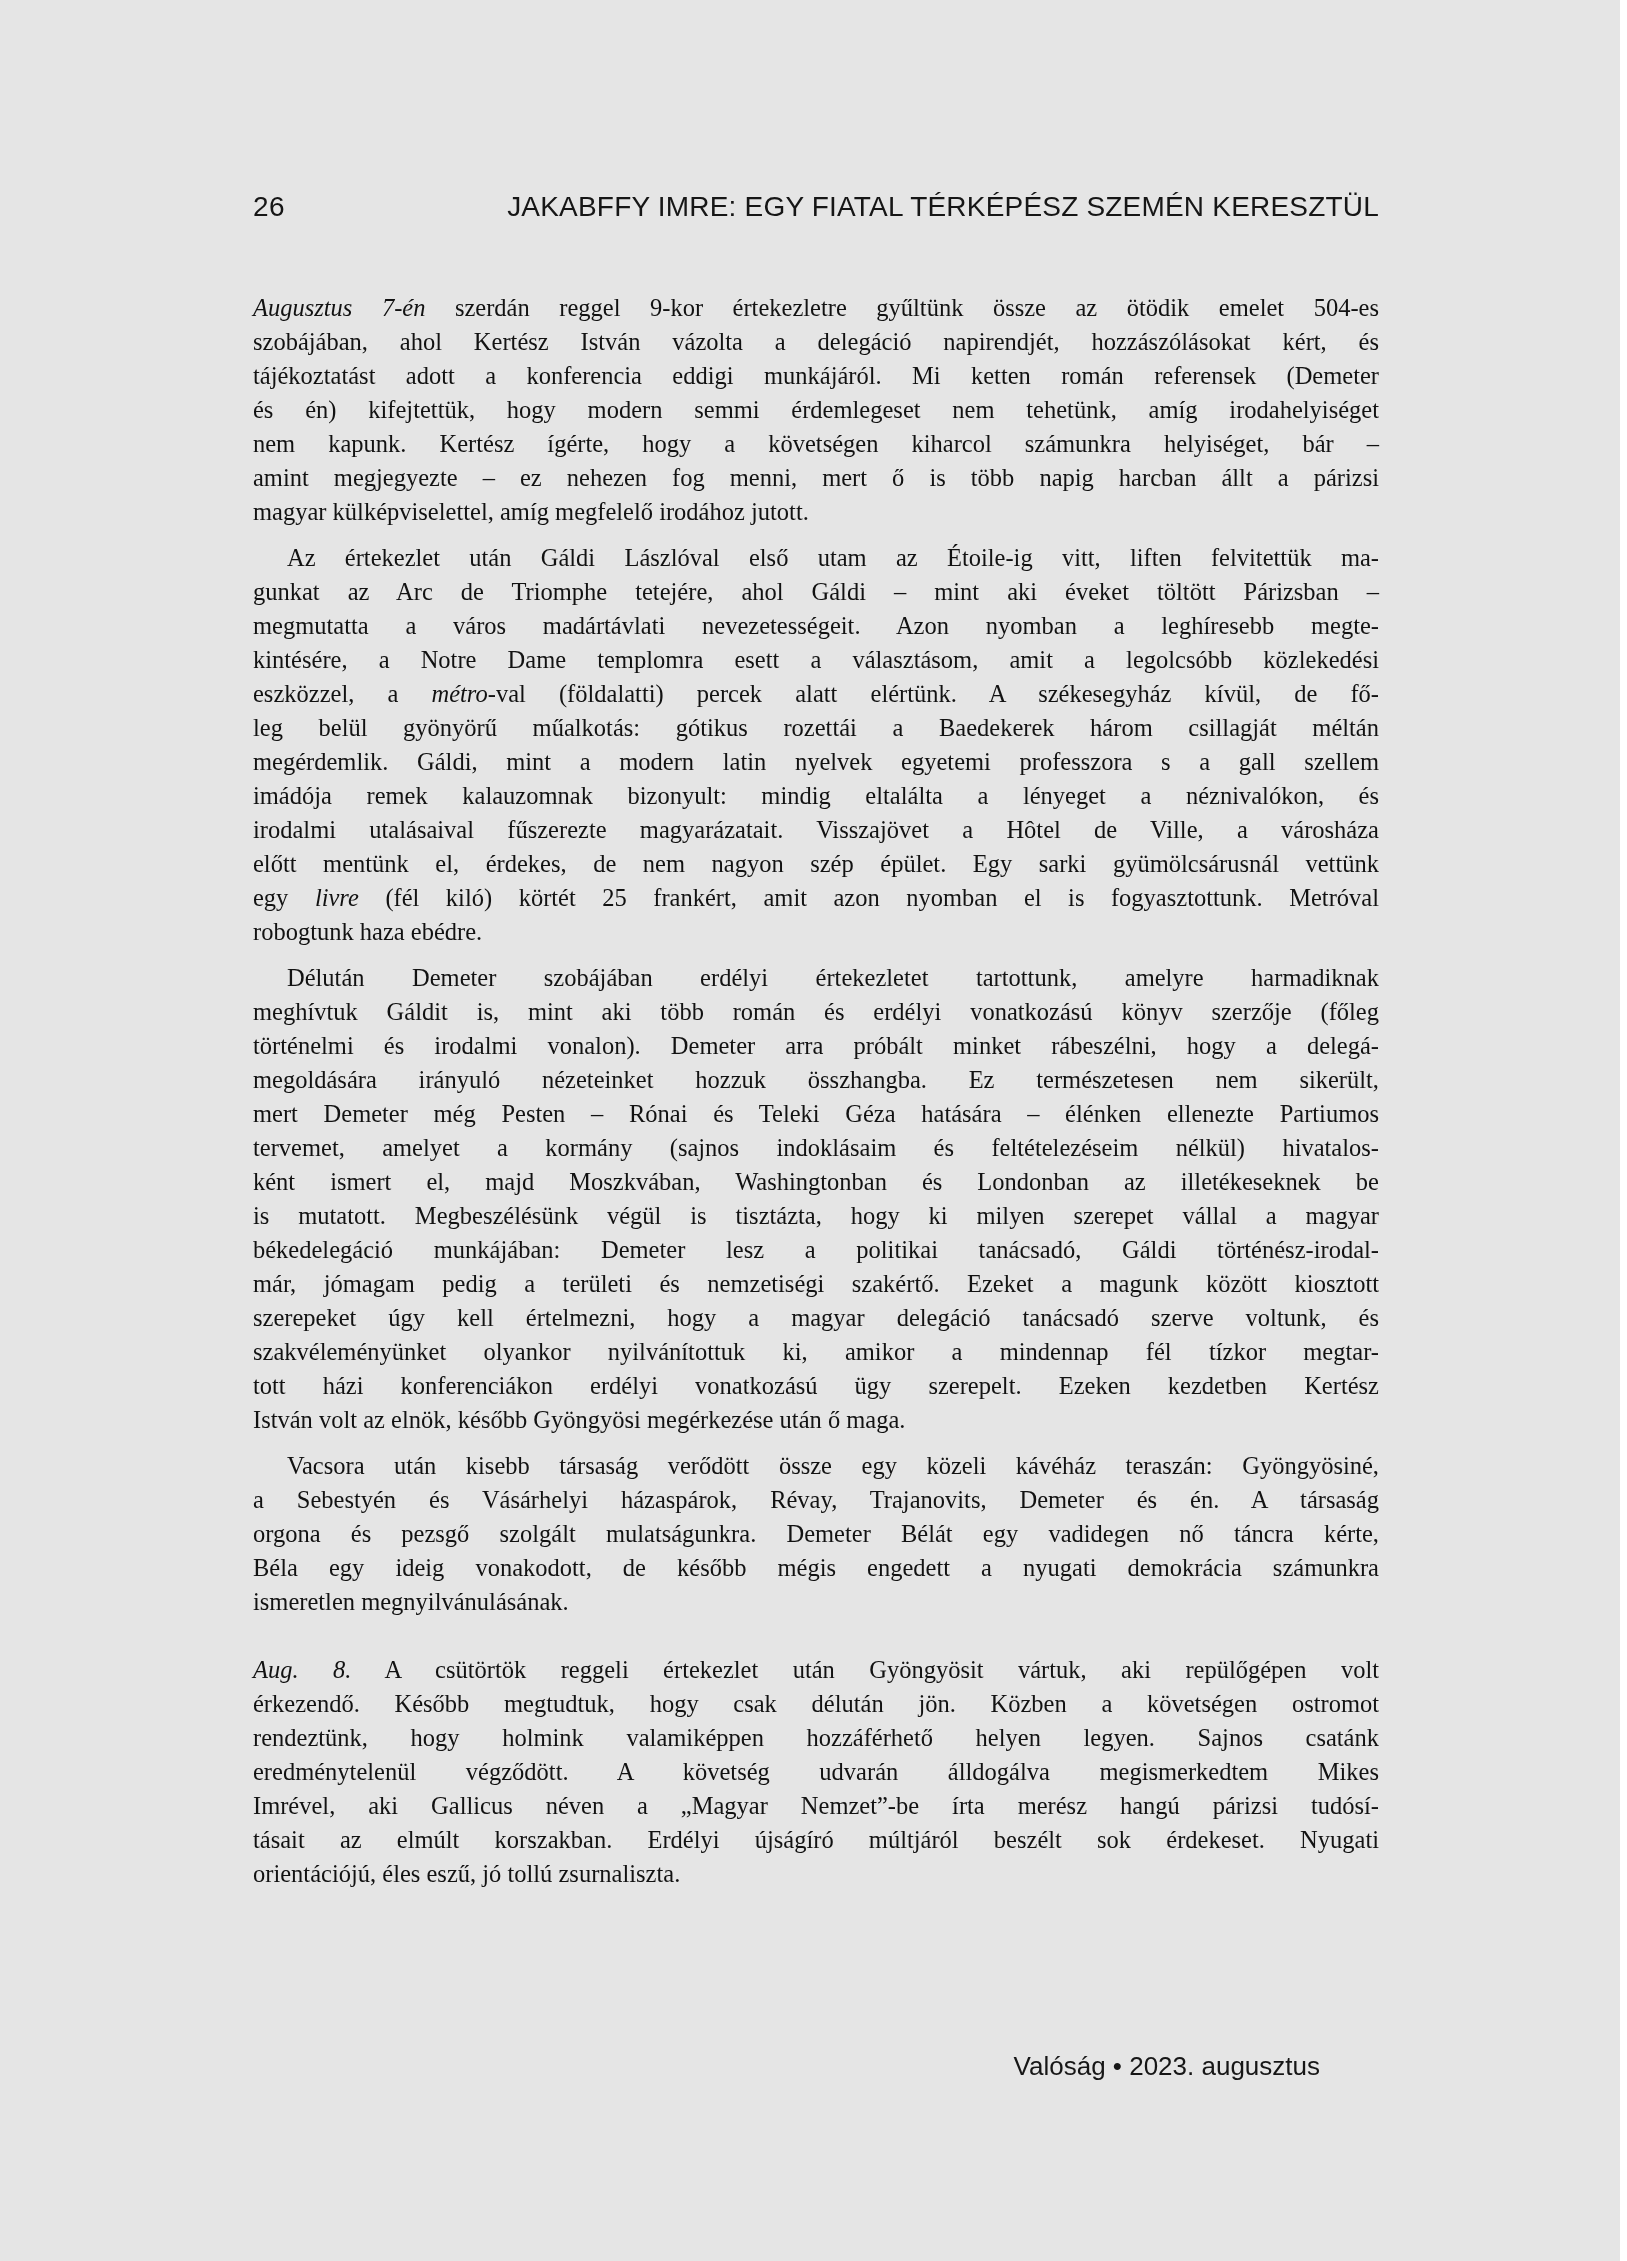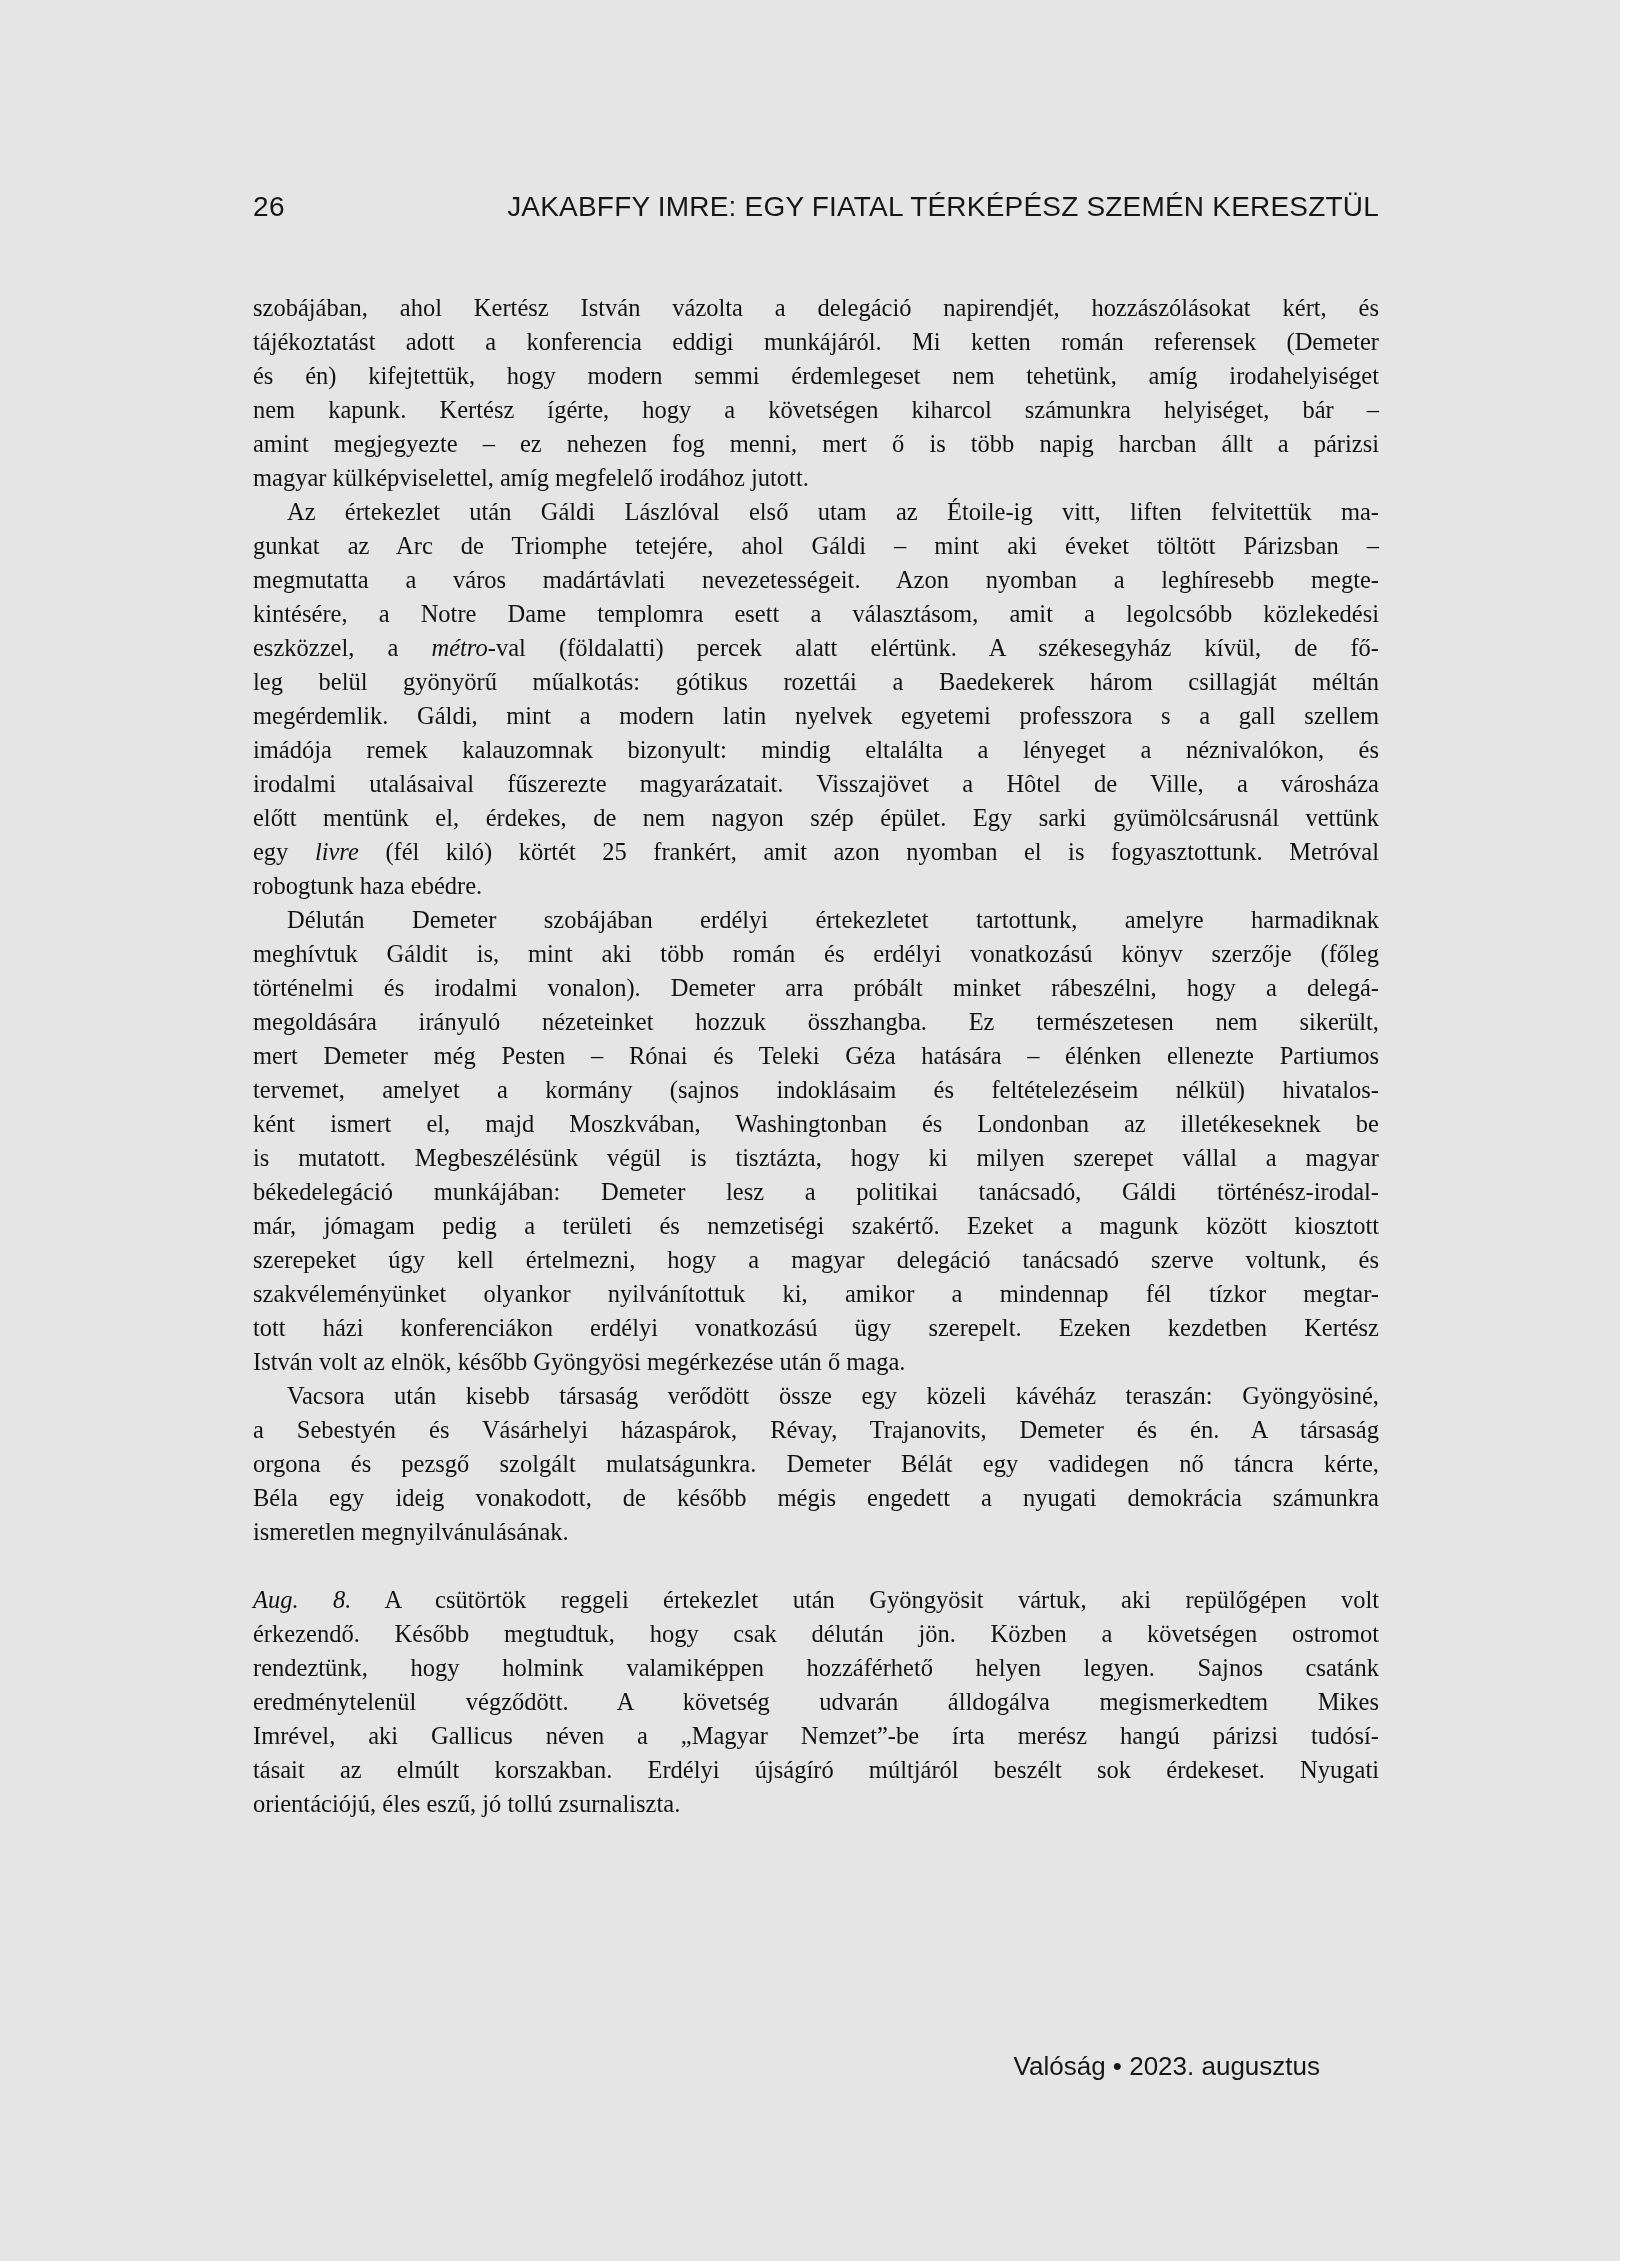--- a/index.html
+++ b/index.html
@@ -34,21 +34,21 @@
     position: absolute;
     top: 291px;
     left: 253px;
     width: 1126px;
     font-size: 24.5px;
     line-height: 34px;
     color: #121212;
   }
   .para { margin: 0; }
   .para.gap { margin-top: 34px; }
-  .para.indent .line:first-child { text-indent: 34px; }
+  .para.indent .line:first-child { text-indent: 34px; margin-top: 12px; }
   .line {
     text-align: justify;
     text-align-last: justify;
   }
   .line.last { text-align-last: auto; }
   .it { font-style: italic; }
   .page-footer {
     position: absolute;
     top: 2051px;
     left: 242px;
@@ -66,20 +66,21 @@
 <body>
 
 <div class="page">
   <div class="page-header">
     <span class="page-number">26</span>
     <span class="running-title">JAKABFFY IMRE: EGY FIATAL TÉRKÉPÉSZ SZEMÉN KERESZTÜL</span>
   </div>
 
   <div class="article-body">
       <div class="para">
+        <div class="line"><span class="it">Augusztus 7-én</span><span> szerdán reggel 9-kor értekezletre gyűltünk össze az ötödik emelet 504-es</span></div>
         <div class="line"><span>szobájában, ahol Kertész István vázolta a delegáció napirendjét, hozzászólásokat kért, és</span></div>
         <div class="line"><span>tájékoztatást adott a konferencia eddigi munkájáról. Mi ketten román referensek (Demeter</span></div>
         <div class="line"><span>és én) kifejtettük, hogy modern semmi érdemlegeset nem tehetünk, amíg irodahelyiséget</span></div>
         <div class="line"><span>nem kapunk. Kertész ígérte, hogy a követségen kiharcol számunkra helyiséget, bár –</span></div>
         <div class="line"><span>amint megjegyezte – ez nehezen fog menni, mert ő is több napig harcban állt a párizsi</span></div>
         <div class="line last"><span>magyar külképviselettel, amíg megfelelő irodához jutott.</span></div>
       </div>
       <div class="para indent">
         <div class="line"><span>Az értekezlet után Gáldi Lászlóval első utam az Étoile-ig vitt, liften felvitettük ma-</span></div>
         <div class="line"><span>gunkat az Arc de Triomphe tetejére, ahol Gáldi – mint aki éveket töltött Párizsban –</span></div>

